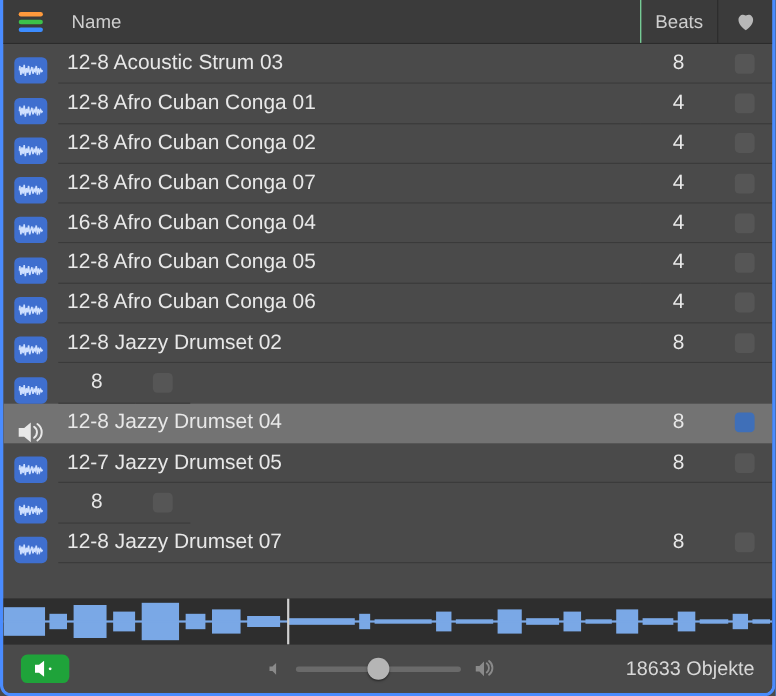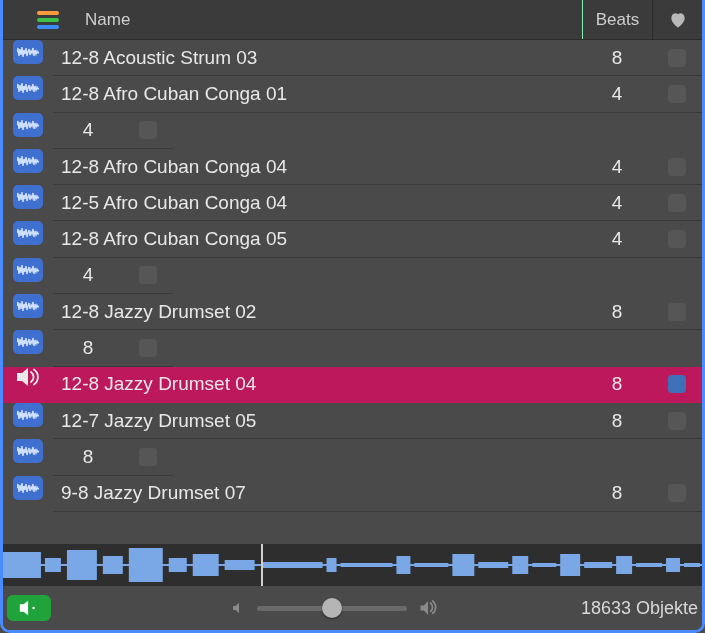--- a/index.html
+++ b/index.html
@@ -18,21 +18,20 @@
   
   .header {
     display: flex;
     align-items: center;
     height: 40px;
     background: #3b3b3b;
     border-bottom: 1px solid #2b2b2b;
     font-size: 17px;
     color: #cfcfcf;
     user-select: none;
-    padding-left: 20px;
   }
   .hdr-icon {
     width: 50px;
     display: flex;
     justify-content: center;
     align-items: center;
   }
   .menu-icon {
     width: 22px; height: 18px;
     display: flex; flex-direction: column; justify-content: space-between;
@@ -43,21 +42,21 @@
   .menu-icon span:nth-child(3){ background:#3c8cff; }
   .hdr-name  { flex: 1; padding-left: 12px; }
   .hdr-beats { width: 70px; text-align: center; border-left:1px solid #86efac; height:100%; display:flex; align-items:center; justify-content:center;}
   .hdr-fav   { width: 50px; display:flex; align-items:center; justify-content:center; border-left:1px solid #2b2b2b; height:100%; }
   .hdr-fav svg { width:20px; height:20px; fill:#b8b8b8; }
 
   
   .list { flex: 1; overflow: hidden; }
   .row {
     display: flex;
-    align-items: flex-start;
+    align-items: flex-end;
     height: 36.3px;
     font-size: 19px;
     color: #e8e8e8;
   }
   .row-icon {
     width: 50px;
     display:flex; justify-content:center; align-items:center;
   }
   .loop-icon {
     width: 30px; height: 24px;
@@ -72,21 +71,21 @@
 
   .row-name  { flex:1; padding-left: 8px; border-bottom:1px solid #3a3a3a; height:100%; display:flex; align-items:center; white-space:nowrap; }
   .row-beats { width:70px; text-align:center; border-bottom:1px solid #3a3a3a; height:100%; display:flex; align-items:center; justify-content:center; }
   .row-fav   { width:50px; border-bottom:1px solid #3a3a3a; height:100%; display:flex; align-items:center; justify-content:center; }
   .fav-box {
     width:18px; height:18px;
     background:#565656;
     border-radius:4px;
   }
 
-  .row.selected { background:#be185d; }
+  .row.selected { background:#737373; }
   .row.selected .row-name,
   .row.selected .row-beats,
   .row.selected .row-fav { border-bottom-color: transparent; }
   .row.selected .fav-box { background:#3f6fb8; }
 
   
   .waveform {
     height: 42px;
     background: #2e2e2e;
     position: relative;
@@ -96,21 +95,21 @@
   .playhead {
     position:absolute; top:0; bottom:0; width:2px;
     background:#d0d0d0; left: 258px;
   }
 
   
   .footer {
     height: 44px;
     background: #4a4a4a;
     display:flex; align-items:center;
-    padding: 0 4px;
+    padding: 0 16px;
     gap: 10px;
   }
   .play-btn {
     width: 44px; height: 26px;
     background: #1fa33a;
     border-radius: 6px;
     display:flex; align-items:center; justify-content:center;
   }
   .play-btn svg { width:22px; height:18px; fill:#fff; }
   .spacer { flex: 0 0 160px; }
@@ -184,48 +183,49 @@
       </div>
     </div>
     <div class="row">
       <div class="row-icon">
         <div class="loop-icon">
           <svg viewBox="0 0 22 14">
             <polyline points="0,7 1,3 2,11 3,4 4,10 5,2 6,12 7,5 8,9 9,3 10,11 11,7 12,4 13,10 14,6 15,8 16,3 17,11 18,5 19,9 20,6 21,8 22,7"></polyline>
           </svg>
         </div>
       </div>
-      <div class="row-beats">4</div>
-      <div class="row-fav">
-        <div class="fav-box"></div>
-      </div>
-    </div>
-    <div class="row">
-      <div class="row-icon">
-        <div class="loop-icon">
-          <svg viewBox="0 0 22 14">
-            <polyline points="0,7 1,3 2,11 3,4 4,10 5,2 6,12 7,5 8,9 9,3 10,11 11,7 12,4 13,10 14,6 15,8 16,3 17,11 18,5 19,9 20,6 21,8 22,7"></polyline>
-          </svg>
-        </div>
-      </div>
-      <div class="row-name">12-8 Afro Cuban Conga 04</div>
-      <div class="row-beats">4</div>
-      <div class="row-fav">
-        <div class="fav-box"></div>
-      </div>
-    </div>
-    <div class="row">
-      <div class="row-icon">
-        <div class="loop-icon">
-          <svg viewBox="0 0 22 14">
-            <polyline points="0,7 1,3 2,11 3,4 4,10 5,2 6,12 7,5 8,9 9,3 10,11 11,7 12,4 13,10 14,6 15,8 16,3 17,11 18,5 19,9 20,6 21,8 22,7"></polyline>
-          </svg>
-        </div>
-      </div>
-      <div class="row-name">12-5 Afro Cuban Conga 04</div>
+      <div class="row-name">12-8 Afro Cuban Conga 02</div>
+      <div class="row-beats">4</div>
+      <div class="row-fav">
+        <div class="fav-box"></div>
+      </div>
+    </div>
+    <div class="row">
+      <div class="row-icon">
+        <div class="loop-icon">
+          <svg viewBox="0 0 22 14">
+            <polyline points="0,7 1,3 2,11 3,4 4,10 5,2 6,12 7,5 8,9 9,3 10,11 11,7 12,4 13,10 14,6 15,8 16,3 17,11 18,5 19,9 20,6 21,8 22,7"></polyline>
+          </svg>
+        </div>
+      </div>
+      <div class="row-name">12-8 Afro Cuban Conga 07</div>
+      <div class="row-beats">4</div>
+      <div class="row-fav">
+        <div class="fav-box"></div>
+      </div>
+    </div>
+    <div class="row">
+      <div class="row-icon">
+        <div class="loop-icon">
+          <svg viewBox="0 0 22 14">
+            <polyline points="0,7 1,3 2,11 3,4 4,10 5,2 6,12 7,5 8,9 9,3 10,11 11,7 12,4 13,10 14,6 15,8 16,3 17,11 18,5 19,9 20,6 21,8 22,7"></polyline>
+          </svg>
+        </div>
+      </div>
+      <div class="row-name">16-8 Afro Cuban Conga 04</div>
       <div class="row-beats">4</div>
       <div class="row-fav">
         <div class="fav-box"></div>
       </div>
     </div>
     <div class="row">
       <div class="row-icon">
         <div class="loop-icon">
           <svg viewBox="0 0 22 14">
             <polyline points="0,7 1,3 2,11 3,4 4,10 5,2 6,12 7,5 8,9 9,3 10,11 11,7 12,4 13,10 14,6 15,8 16,3 17,11 18,5 19,9 20,6 21,8 22,7"></polyline>
@@ -239,20 +239,21 @@
       </div>
     </div>
     <div class="row">
       <div class="row-icon">
         <div class="loop-icon">
           <svg viewBox="0 0 22 14">
             <polyline points="0,7 1,3 2,11 3,4 4,10 5,2 6,12 7,5 8,9 9,3 10,11 11,7 12,4 13,10 14,6 15,8 16,3 17,11 18,5 19,9 20,6 21,8 22,7"></polyline>
           </svg>
         </div>
       </div>
+      <div class="row-name">12-8 Afro Cuban Conga 06</div>
       <div class="row-beats">4</div>
       <div class="row-fav">
         <div class="fav-box"></div>
       </div>
     </div>
     <div class="row">
       <div class="row-icon">
         <div class="loop-icon">
           <svg viewBox="0 0 22 14">
             <polyline points="0,7 1,3 2,11 3,4 4,10 5,2 6,12 7,5 8,9 9,3 10,11 11,7 12,4 13,10 14,6 15,8 16,3 17,11 18,5 19,9 20,6 21,8 22,7"></polyline>
@@ -320,21 +321,21 @@
       </div>
     </div>
     <div class="row">
       <div class="row-icon">
         <div class="loop-icon">
           <svg viewBox="0 0 22 14">
             <polyline points="0,7 1,3 2,11 3,4 4,10 5,2 6,12 7,5 8,9 9,3 10,11 11,7 12,4 13,10 14,6 15,8 16,3 17,11 18,5 19,9 20,6 21,8 22,7"></polyline>
           </svg>
         </div>
       </div>
-      <div class="row-name">9-8 Jazzy Drumset 07</div>
+      <div class="row-name">12-8 Jazzy Drumset 07</div>
       <div class="row-beats">8</div>
       <div class="row-fav">
         <div class="fav-box"></div>
       </div>
     </div>
   </div>
 
 <div class="waveform">
   <svg viewBox="0 0 700 42" preserveAspectRatio="none">
     <g fill="#7aa8e6">

